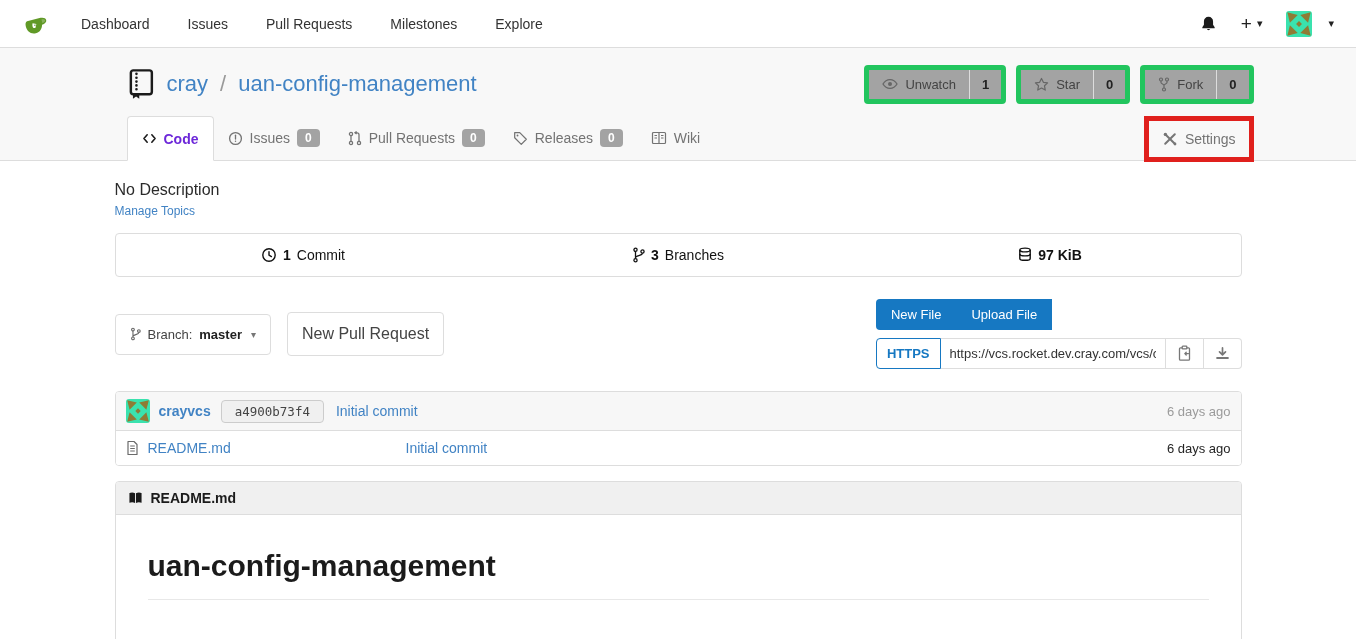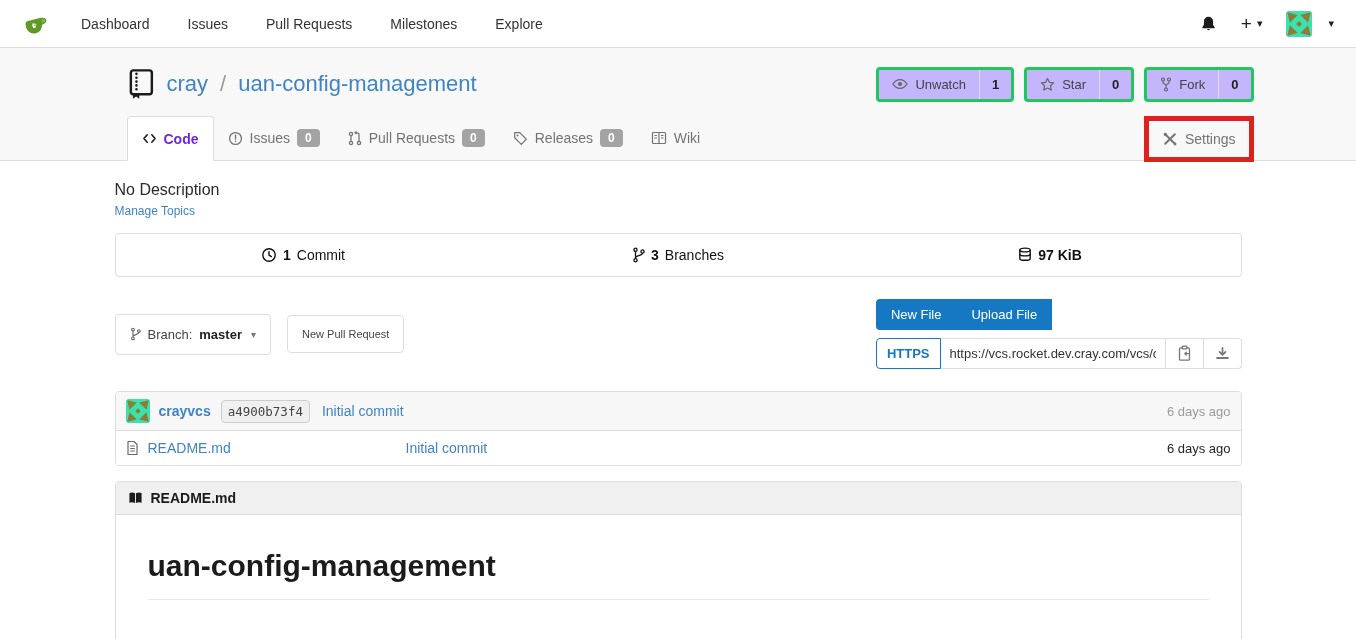--- a/index.html
+++ b/index.html
@@ -18,21 +18,21 @@
   .avatar-wrap { display:flex; align-items:center; gap:16px; cursor:pointer; }
   .avatar { width:26px; height:26px; border-radius:3px; overflow:hidden; display:block; }
 
   
   .repo-header { background:#f8f8f8; border-bottom:1px solid #ddd; padding-top:14px;padding-left:24px; }
   .repo-title-row { display:flex; align-items:center; margin-bottom:10px; height:44px; }
   .repo-title { display:flex; align-items:center; gap:12px; font-size:22px; }
   .repo-title a { color:#4183c4; text-decoration:none; cursor:pointer; }
   .repo-title .sep { color:#999; }
   .repo-actions { margin-left:auto; display:flex; gap:10px; }
-  .action-group { display:flex; border:3px solid #22c55e; border-radius:4px; background:#c4b5fd;
+  .action-group { display:flex; border:5px solid #22c55e; border-radius:4px; background:#a3a3a3;
     overflow:hidden; font-size:13px; color:#444; cursor:pointer; }
   .action-main { display:flex; align-items:center; gap:7px; padding:7px 13px; }
   .action-count { border-left:1px solid #ddd; padding:7px 12px; font-weight:bold; color:#222;
     display:flex; align-items:center; }
 
   
   .tabs-row { display:flex; align-items:stretch; height:44px; }
   .tab { display:flex; align-items:center; gap:7px; padding:0 14px; font-size:14px;
     color:#737373; cursor:pointer; }
   .tab.active { background:#fff; border:1px solid #ddd; border-bottom:1px solid #fff;
@@ -76,21 +76,21 @@
   .icon-btn { border:1px solid #ddd; border-left:none; background:#fff; padding:0 11px;
     display:flex; align-items:center; cursor:pointer; }
   .icon-btn:last-child { border-radius:0 4px 4px 0; }
 
   .commit-table { margin-top:22px; border:1px solid #ddd; border-radius:4px; overflow:hidden; }
   .commit-head { background:#f7f7f7; border-bottom:1px solid #ddd; display:flex;
     align-items:center; padding:7px 10px; font-size:14px; }
   .commit-head .avatar { width:24px; height:24px; margin-right:9px; }
   .commit-author { color:#4183c4; font-weight:bold; margin-right:10px; text-decoration:none; cursor:pointer; }
   .sha-badge { font-family:"DejaVu Sans Mono", monospace; font-size:12.5px; color:#444;
-    background:#f0f0f0; border:1px solid #ccc; border-radius:4px; padding:3px 6px;
+    background:#f0f0f0; border:1px solid #ccc; border-radius:4px; padding:3px 13px;
     margin-right:12px; cursor:pointer; }
   .commit-msg { color:#4183c4; text-decoration:none; cursor:pointer; }
   .commit-age { margin-left:auto; color:#9b9b9b; font-size:13px; }
   .file-row { display:flex; align-items:center; padding:9px 10px; font-size:14px; background:#fff; }
   .file-name-col { display:flex; align-items:center; gap:9px; width:280px; }
   .file-link { color:#4183c4; text-decoration:none; cursor:pointer; }
   .file-msg { flex:1; }
   .file-age { color:#252525; font-size:13px; }
 
   .readme-panel { margin-top:15px; border:1px solid #ddd; border-radius:4px; overflow:hidden; }
@@ -326,21 +326,21 @@
             <circle cx="3.5" cy="13.2" r="1.6"></circle>
             <circle cx="10.5" cy="4.5" r="1.6"></circle>
           <path d="M3.5 4.6v6.8 M10.5 6.3c0 2.6-7 2.2-7 4.5"></path>
         </svg>
       </span>
       <span>Branch:</span>
       <b>master</b>
       <span class="caret">▾</span>
     </div>
     <span class="gap16"></span>
-    <button class="btn btn-outline" style="font-family:inherit;font-size:11px;">New Pull Request</button>
+    <button class="btn btn-outline" style="font-family:inherit;font-size:16px;">New Pull Request</button>
 
     <div class="branch-right">
       <div class="blue-group">
         <button class="btn-blue">New File</button>
         <button class="btn-blue">Upload File</button>
       </div>
       <div class="clone-group">
         <span class="proto-btn">HTTPS</span>
         <input class="clone-input" type="text" value="https://vcs.rocket.dev.cray.com/vcs/cr" style="">
         <span class="icon-btn">

